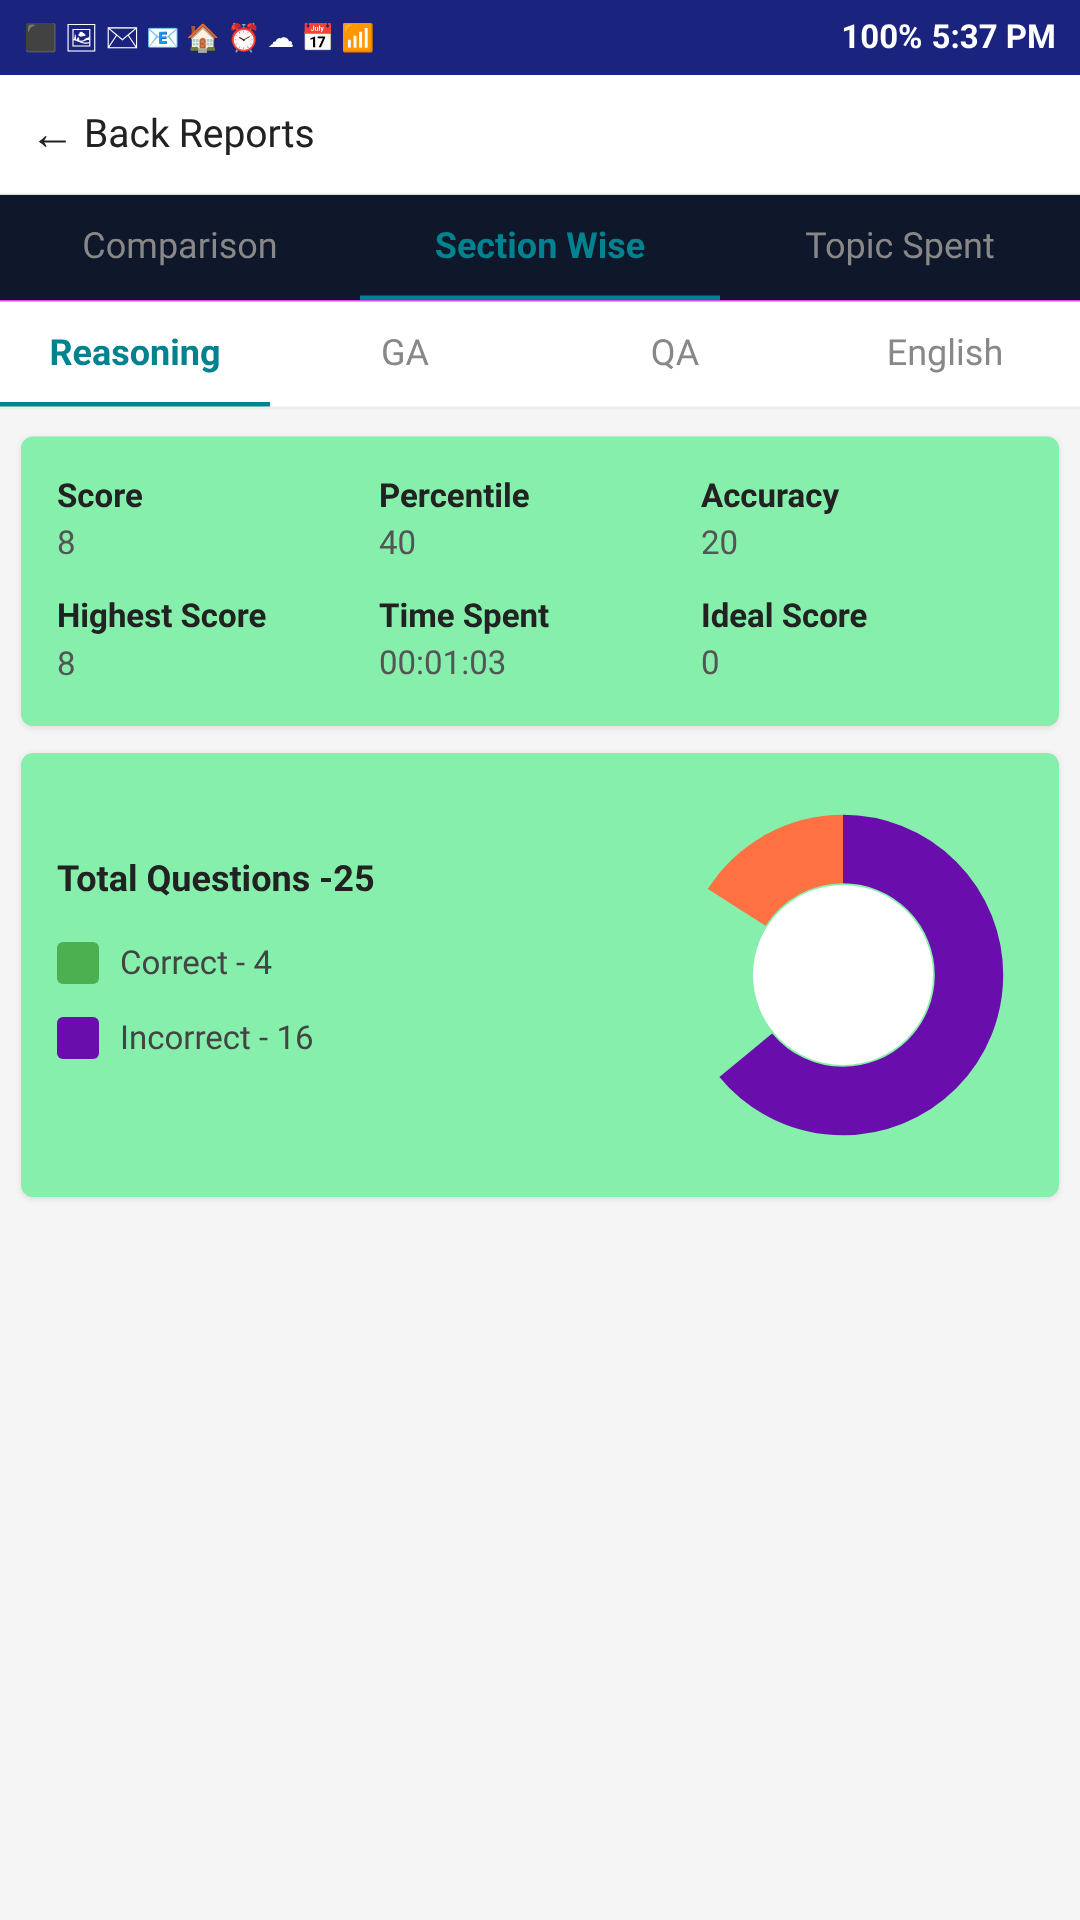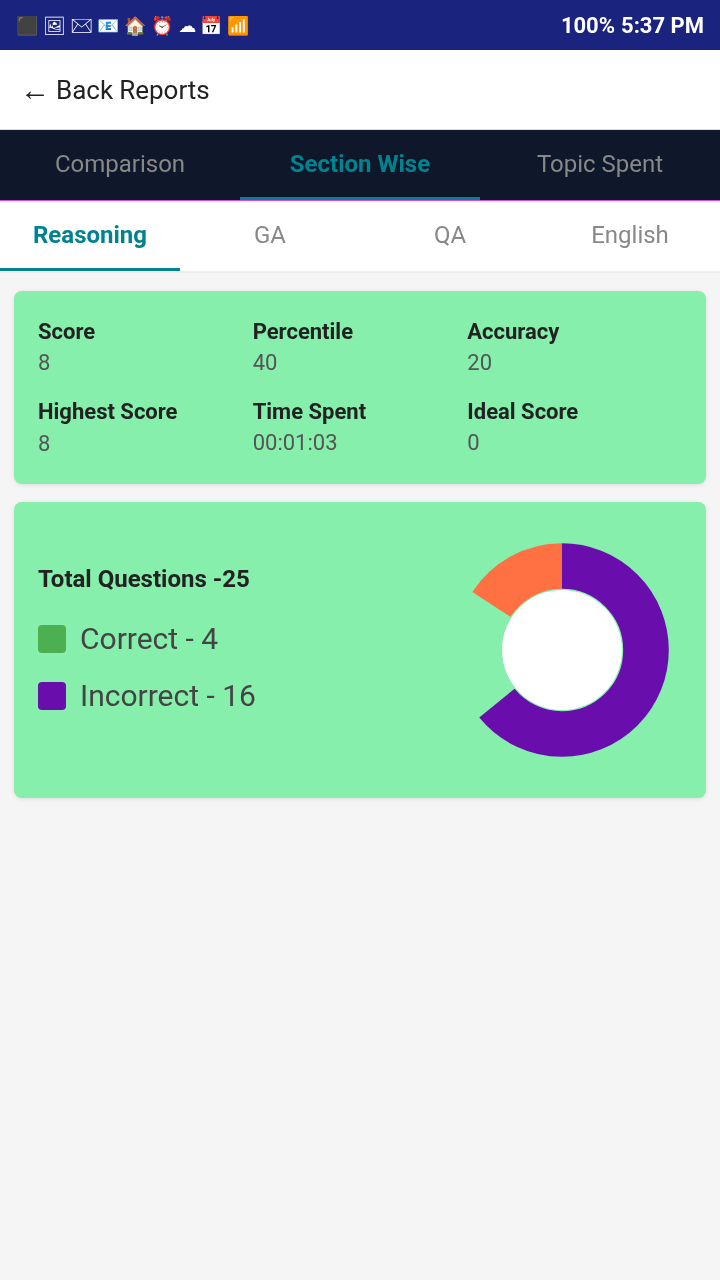--- a/index.html
+++ b/index.html
@@ -147,21 +147,21 @@
       font-size: 24px;
       font-weight: bold;
       color: #222;
       margin-bottom: 28px;
     }
     .legend-item {
       display: flex;
       align-items: center;
       gap: 14px;
       margin-bottom: 22px;
-      font-size: 30px;
+      font-size: 22px;
       color: #444;
     }
     .legend-color {
       width: 28px;
       height: 28px;
       border-radius: 4px;
       flex-shrink: 0;
     }
     .donut-container {
       width: 240px;

